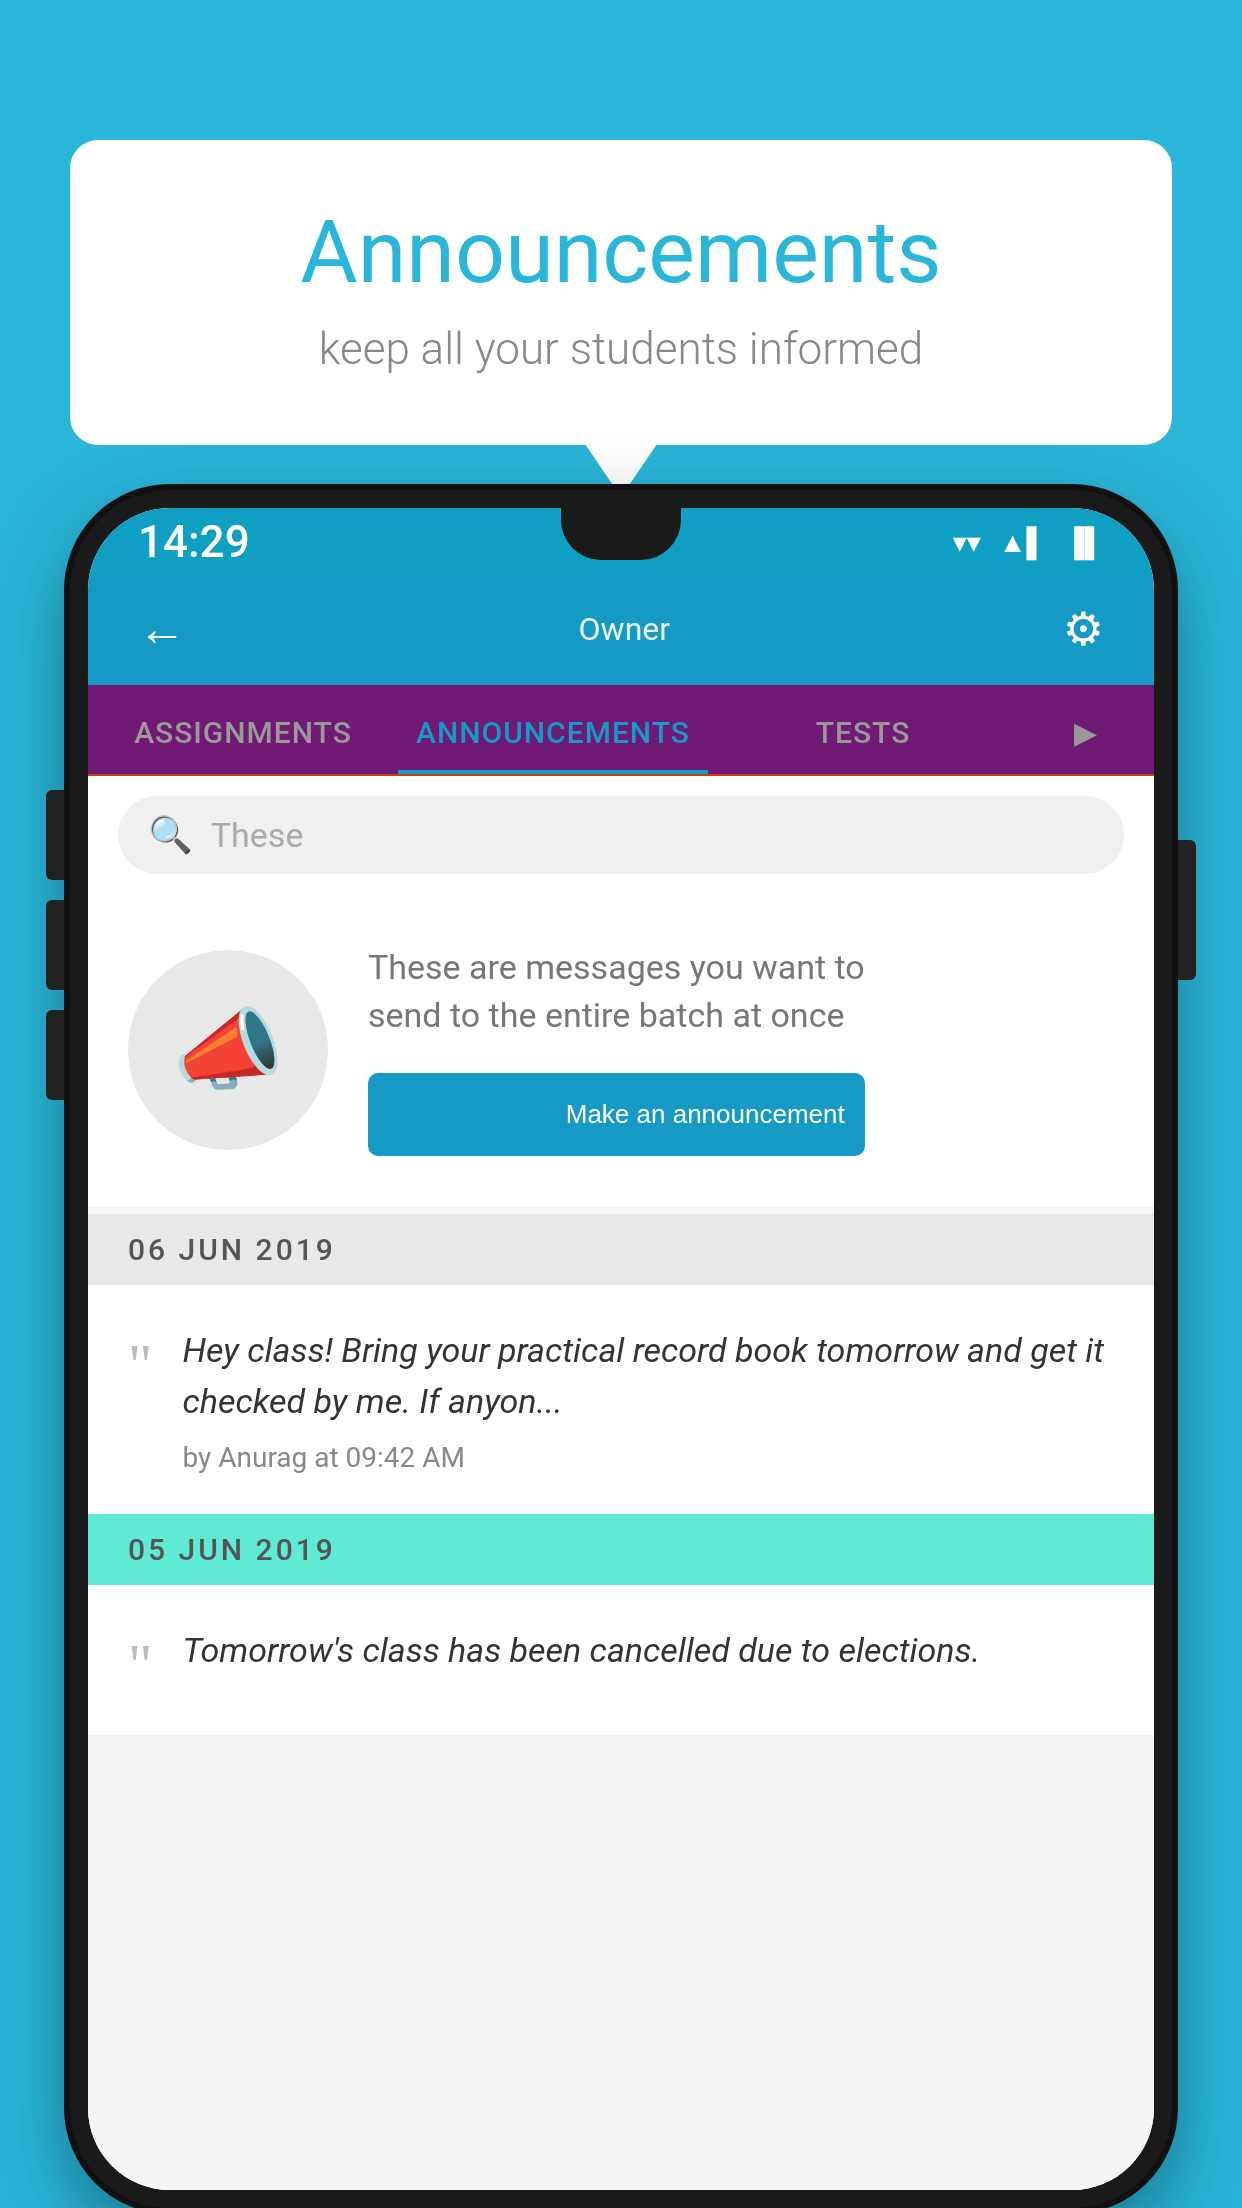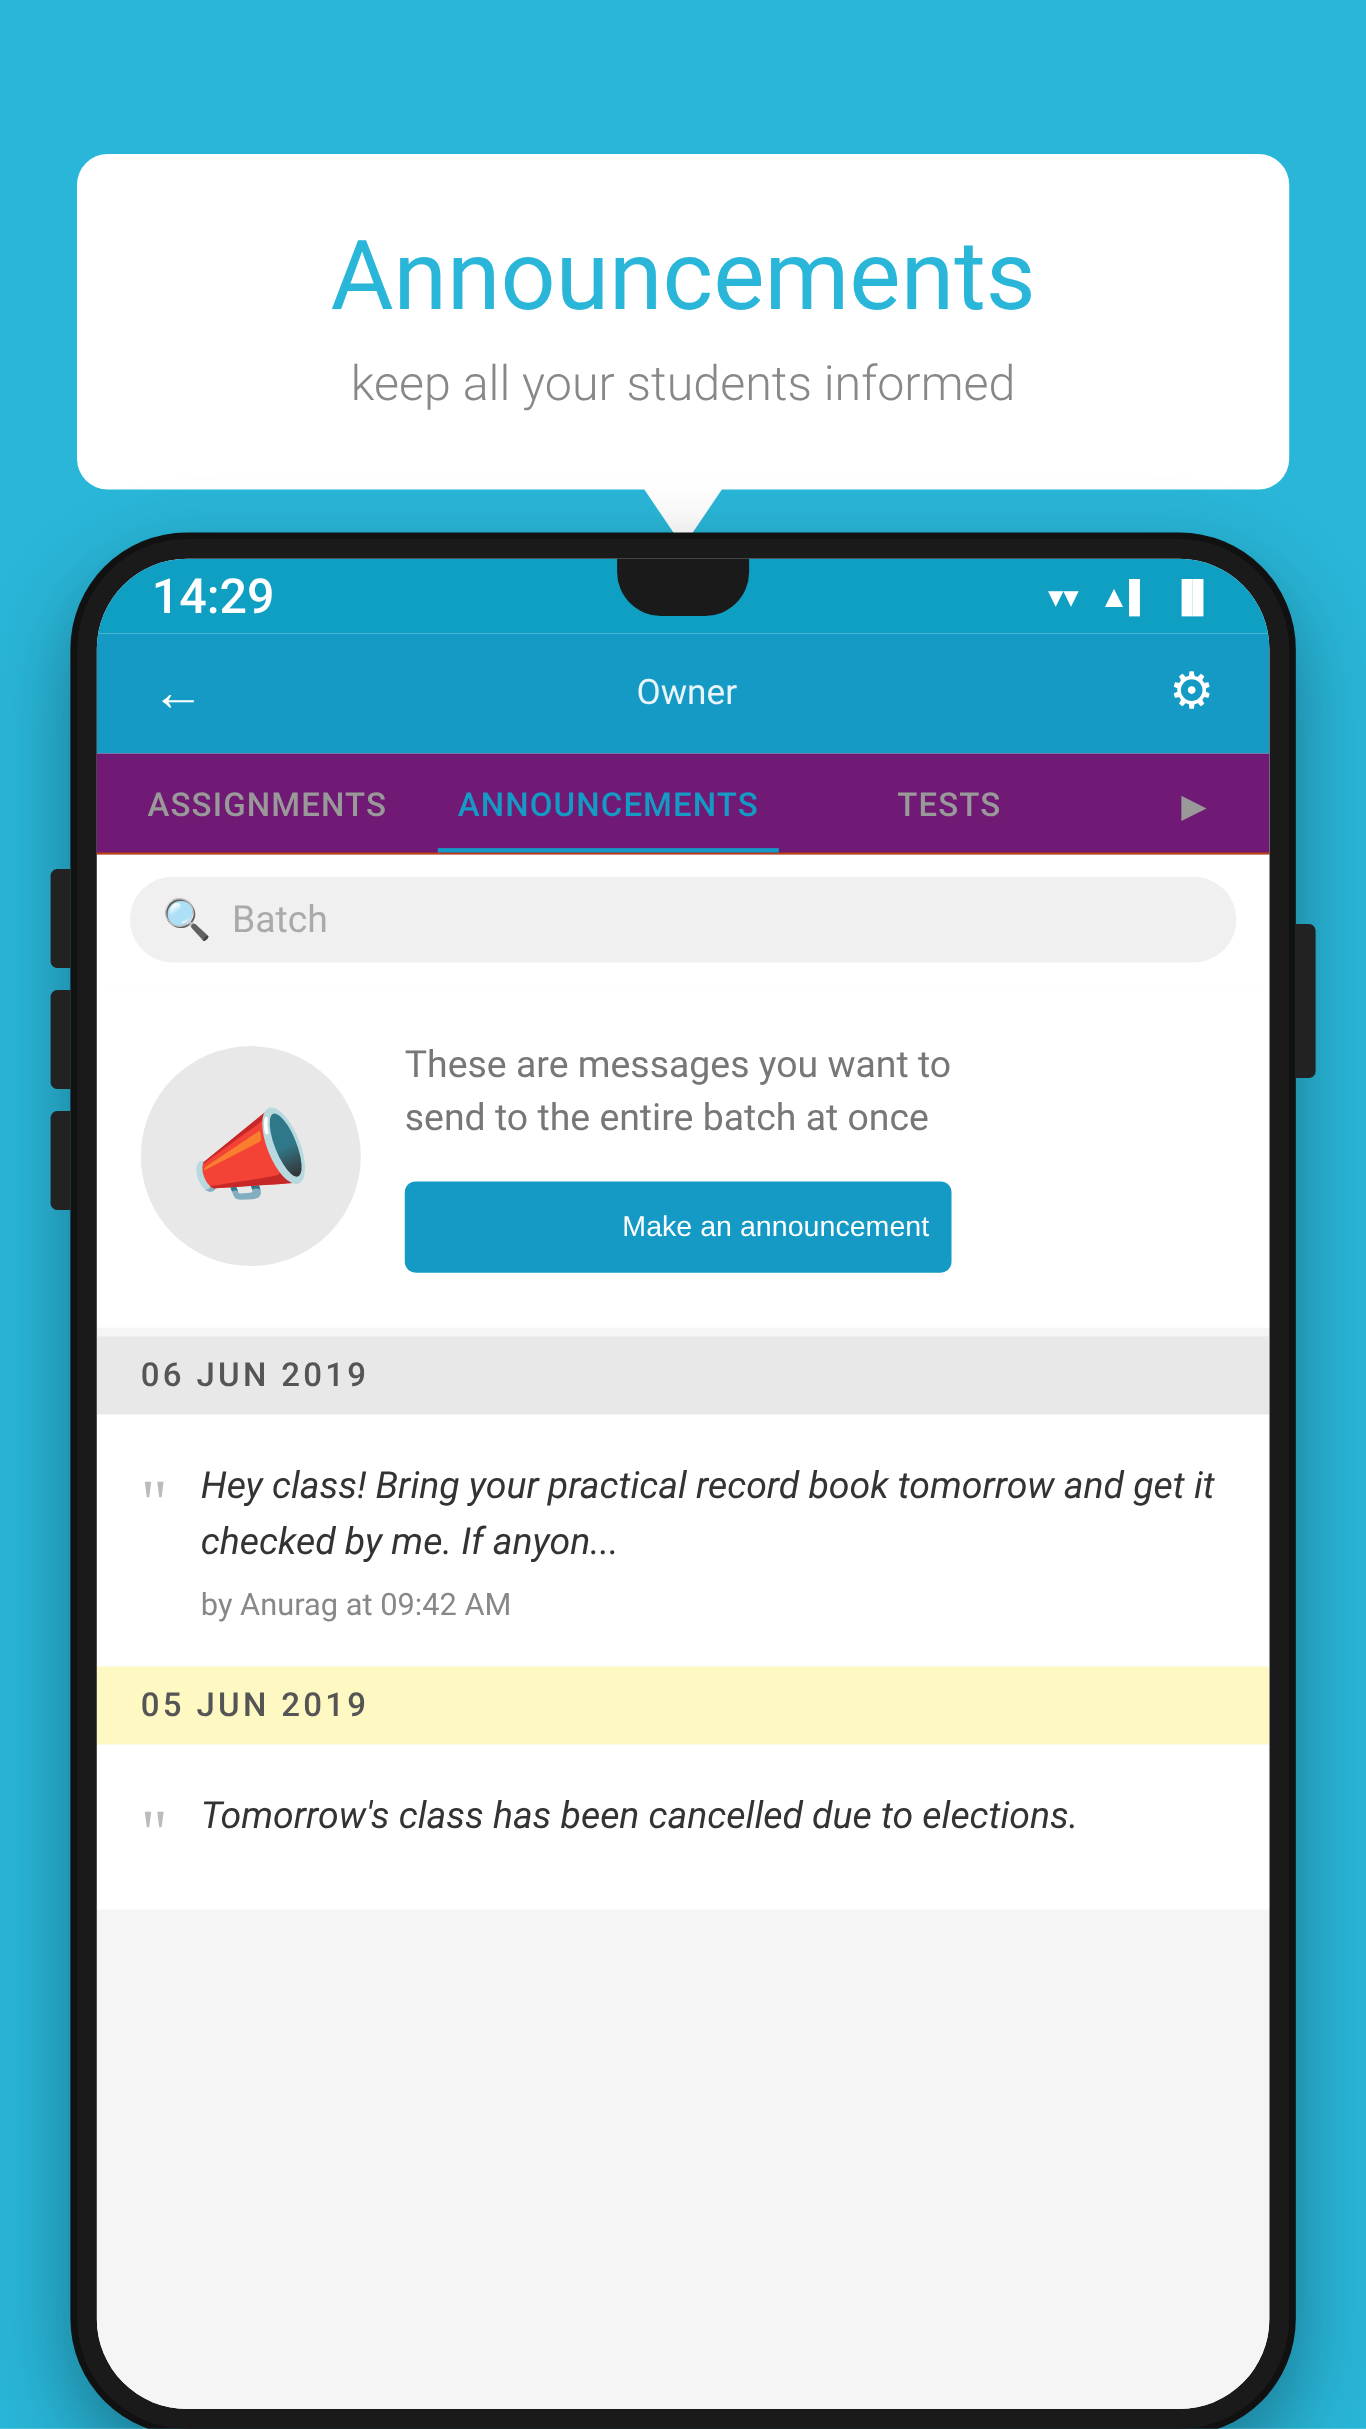--- a/index.html
+++ b/index.html
@@ -323,21 +323,21 @@
       line-height: 1.5;
       margin-bottom: 14px;
     }
     .announcement-meta {
       color: #888;
       font-size: 28px;
     }
 
     
     .date-separator-2 {
-      background: #fef9c3;
+      background: #5eead4;
       padding: 18px 40px;
       flex-shrink: 0;
     }
 
     
     .announcement-item-2 {
       background: white;
       padding: 40px 40px;
       display: flex;
       align-items: flex-start;
@@ -390,21 +390,21 @@
         <div class="tab-item" style="flex:0.4;">
           <span>▶</span>
         </div>
       </div>
 
       <div class="content-area">
 
         <div class="search-container">
           <div class="search-bar">
             <span class="search-icon-el">🔍</span>
-            <span class="search-placeholder">Batch</span>
+            <span class="search-placeholder">These</span>
           </div>
         </div>
 
         <div class="announcement-empty">
           <div class="megaphone-circle">
             <span class="megaphone-icon">📣</span>
           </div>
           <div class="empty-right">
             <div class="empty-text" style="white-space:pre-line;">These are messages you want to
 send to the entire batch at once</div>

